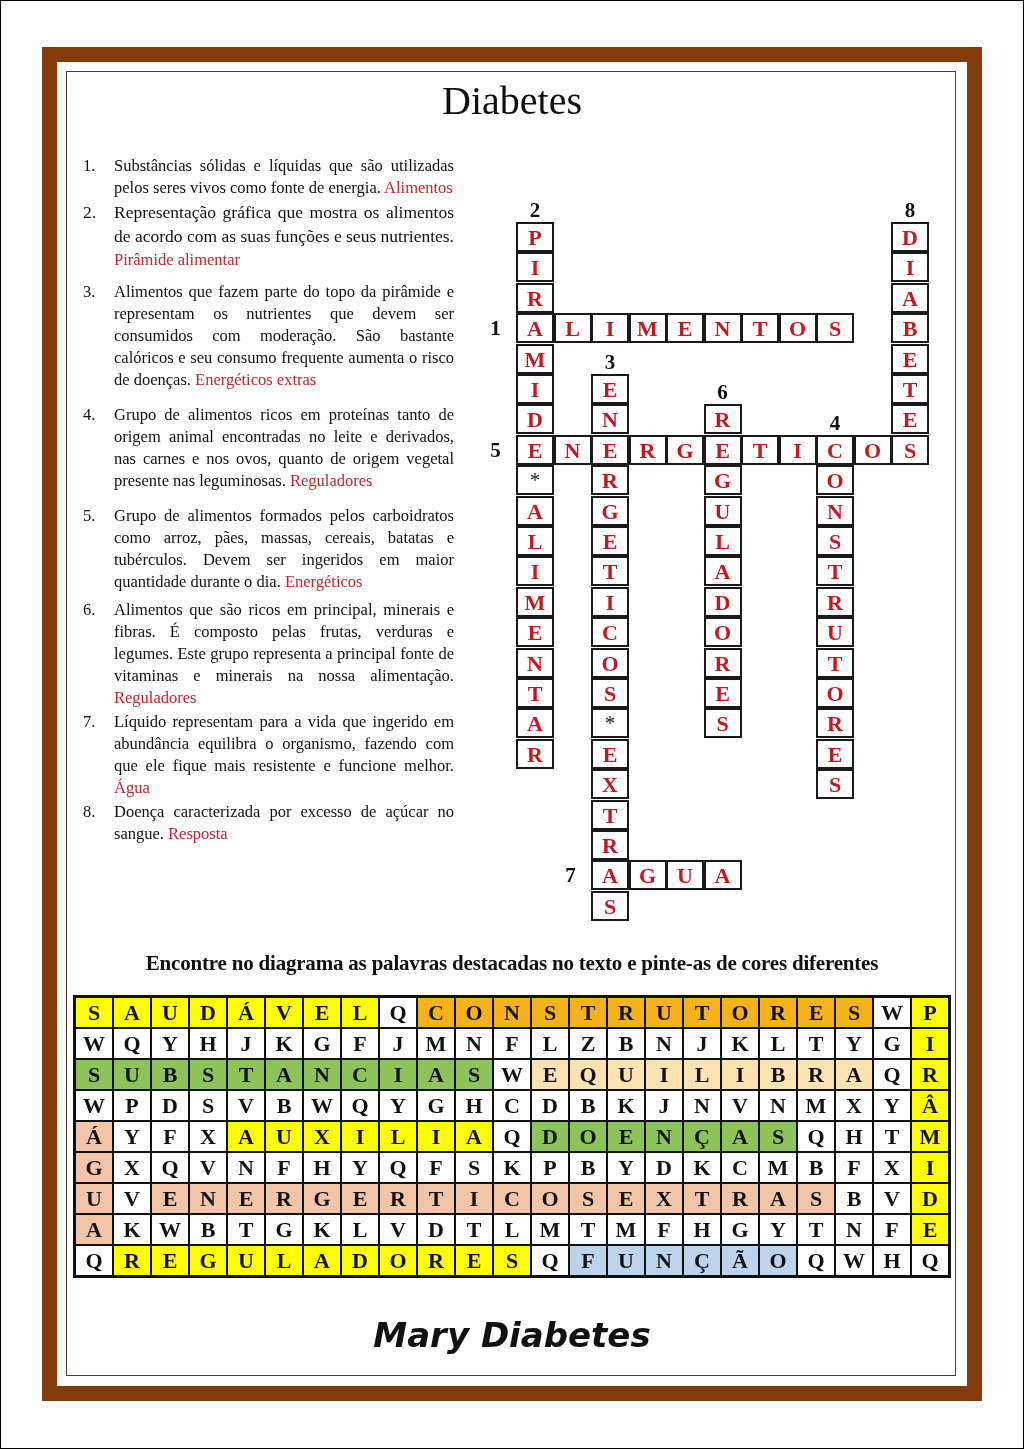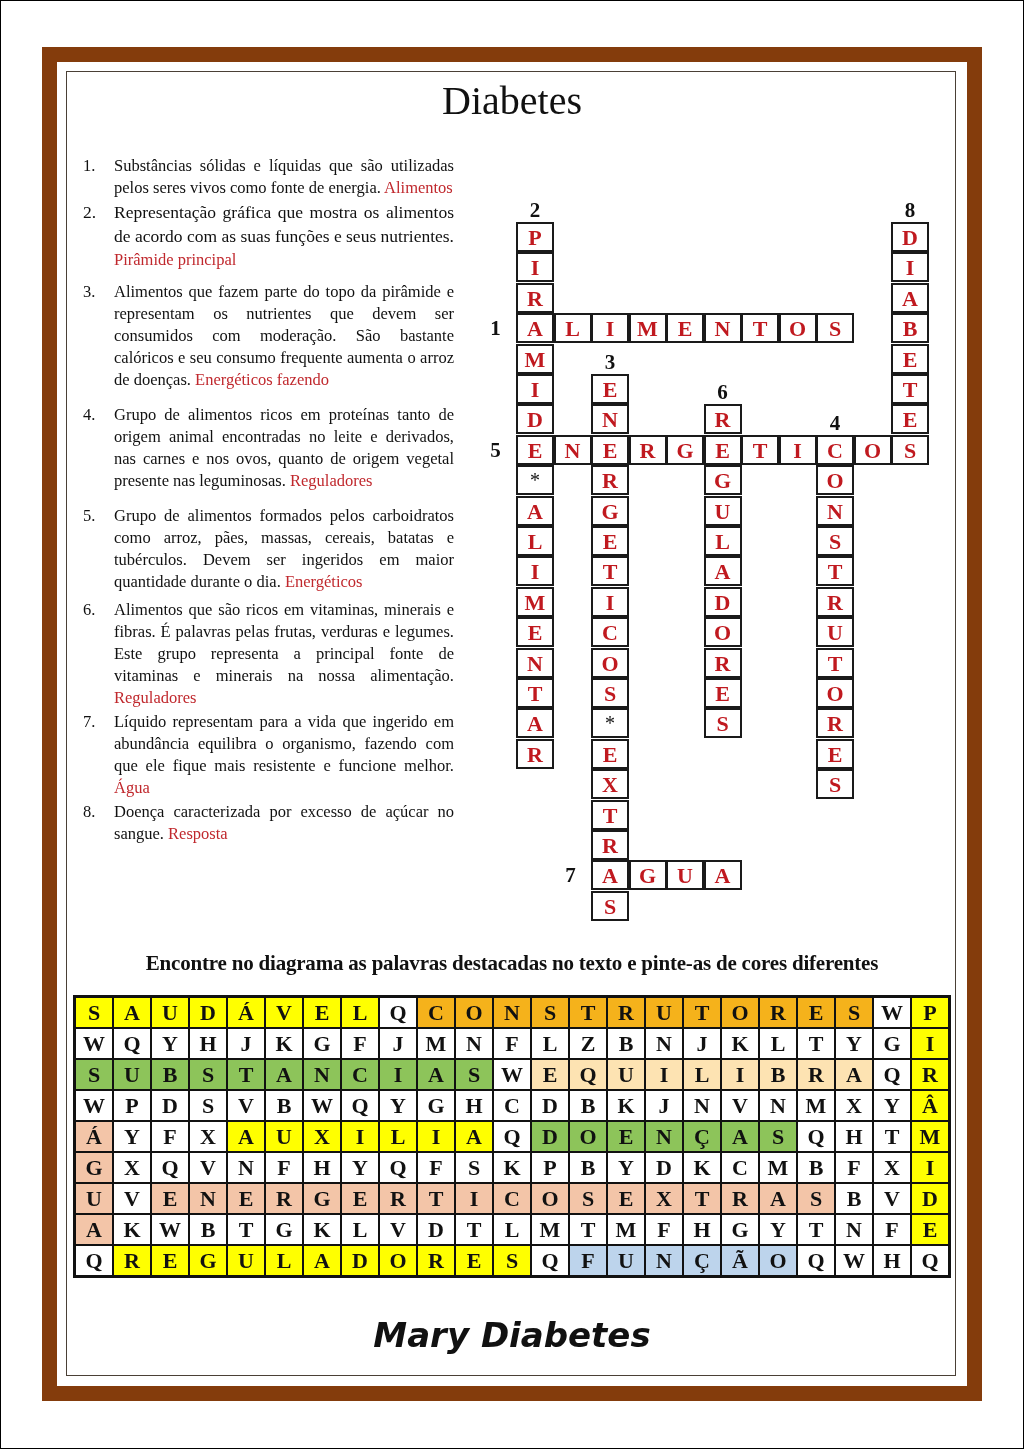--- a/index.html
+++ b/index.html
@@ -50,40 +50,40 @@
 
 <div class="clues">
   <div class="clue" style="margin-bottom:2px">
     <span class="num">1.</span>
     <span>Substâncias sólidas e líquidas que são utilizadas pelos seres vivos como fonte de energia.</span>
     <span class="ans">Alimentos</span>
   </div>
   <div class="clue" style="font-size:17.5px;line-height:23.5px;margin-bottom:9px">
     <span class="num">2.</span>
     <span>Representação gráfica que mostra os alimentos de acordo com as suas funções e seus nutrientes.</span>
-    <span class="ans" style="font-size:16.5px">Pirâmide principal</span>
+    <span class="ans" style="font-size:16.5px">Pirâmide alimentar</span>
   </div>
   <div class="clue" style="margin-bottom:13px">
     <span class="num">3.</span>
-    <span>Alimentos que fazem parte do topo da pirâmide e representam os nutrientes que devem ser consumidos com moderação. São bastante calóricos e seu consumo frequente aumenta o arroz de doenças.</span>
-    <span class="ans">Energéticos fazendo</span>
+    <span>Alimentos que fazem parte do topo da pirâmide e representam os nutrientes que devem ser consumidos com moderação. São bastante calóricos e seu consumo frequente aumenta o risco de doenças.</span>
+    <span class="ans">Energéticos extras</span>
   </div>
   <div class="clue" style="margin-bottom:13px">
     <span class="num">4.</span>
     <span>Grupo de alimentos ricos em proteínas tanto de origem animal encontradas no leite e derivados, nas carnes e nos ovos, quanto de origem vegetal presente nas leguminosas.</span>
     <span class="ans">Reguladores</span>
   </div>
   <div class="clue" style="margin-bottom:6px">
     <span class="num">5.</span>
     <span>Grupo de alimentos formados pelos carboidratos como arroz, pães, massas, cereais, batatas e tubérculos. Devem ser ingeridos em maior quantidade durante o dia.</span>
     <span class="ans">Energéticos</span>
   </div>
   <div class="clue" style="margin-bottom:2px">
     <span class="num">6.</span>
-    <span>Alimentos que são ricos em vitaminas, minerais e fibras. É palavras pelas frutas, verduras e legumes. Este grupo representa a principal fonte de vitaminas e minerais na nossa alimentação.</span>
+    <span>Alimentos que são ricos em principal, minerais e fibras. É composto pelas frutas, verduras e legumes. Este grupo representa a principal fonte de vitaminas e minerais na nossa alimentação.</span>
     <span class="ans">Reguladores</span>
   </div>
   <div class="clue" style="margin-bottom:2px">
     <span class="num">7.</span>
     <span>Líquido representam para a vida que ingerido em abundância equilibra o organismo, fazendo com que ele fique mais resistente e funcione melhor.</span>
     <span class="ans">Água</span>
   </div>
   <div class="clue">
     <span class="num">8.</span>
     <span>Doença caracterizada por excesso de açúcar no sangue.</span>

